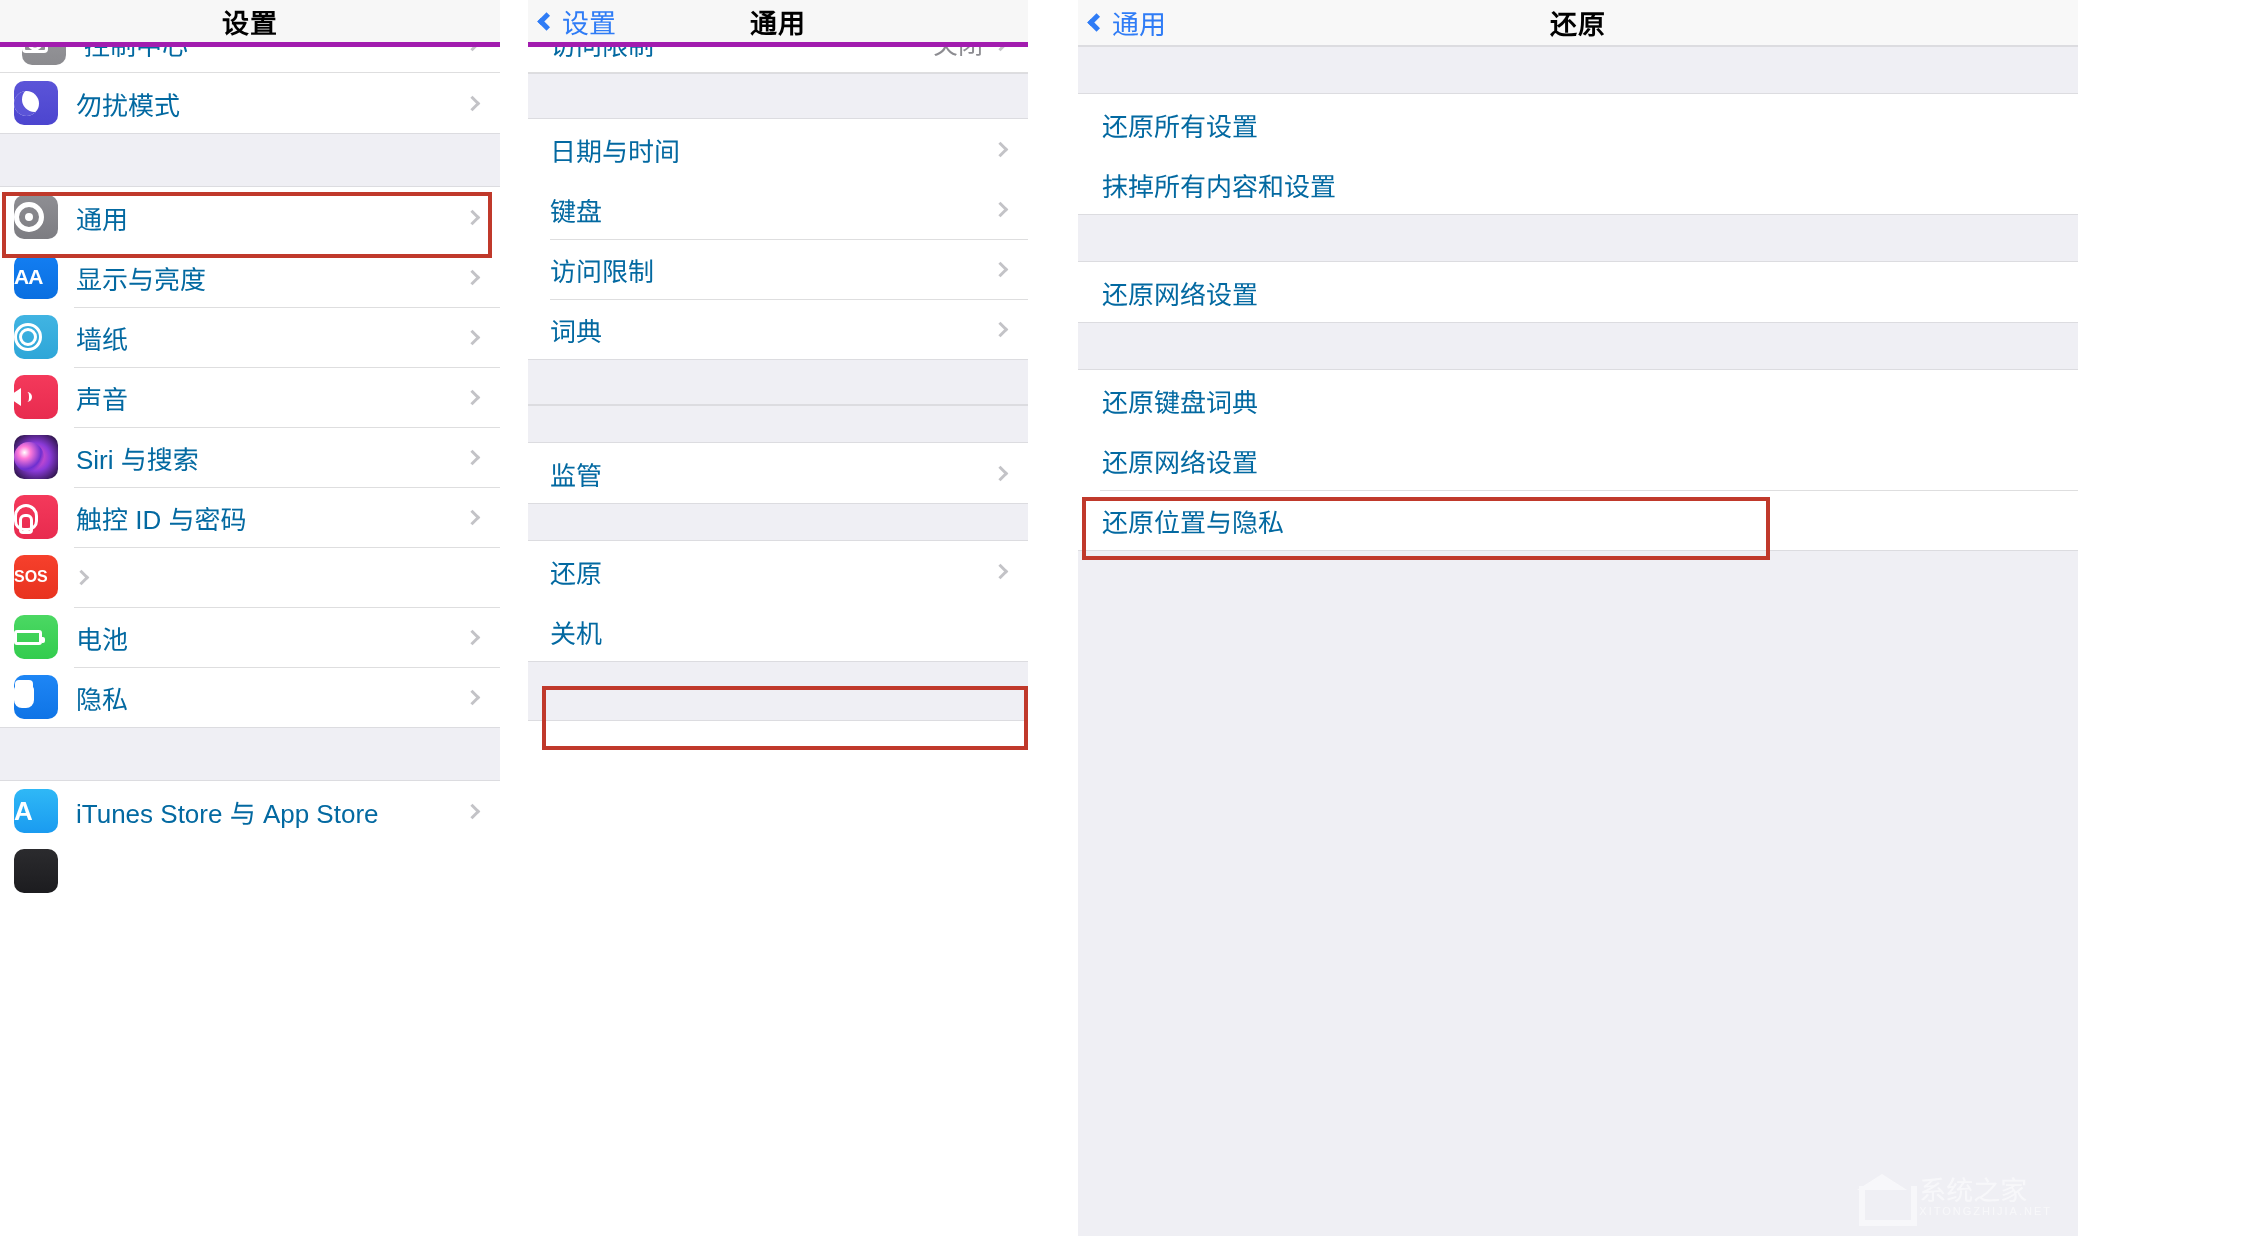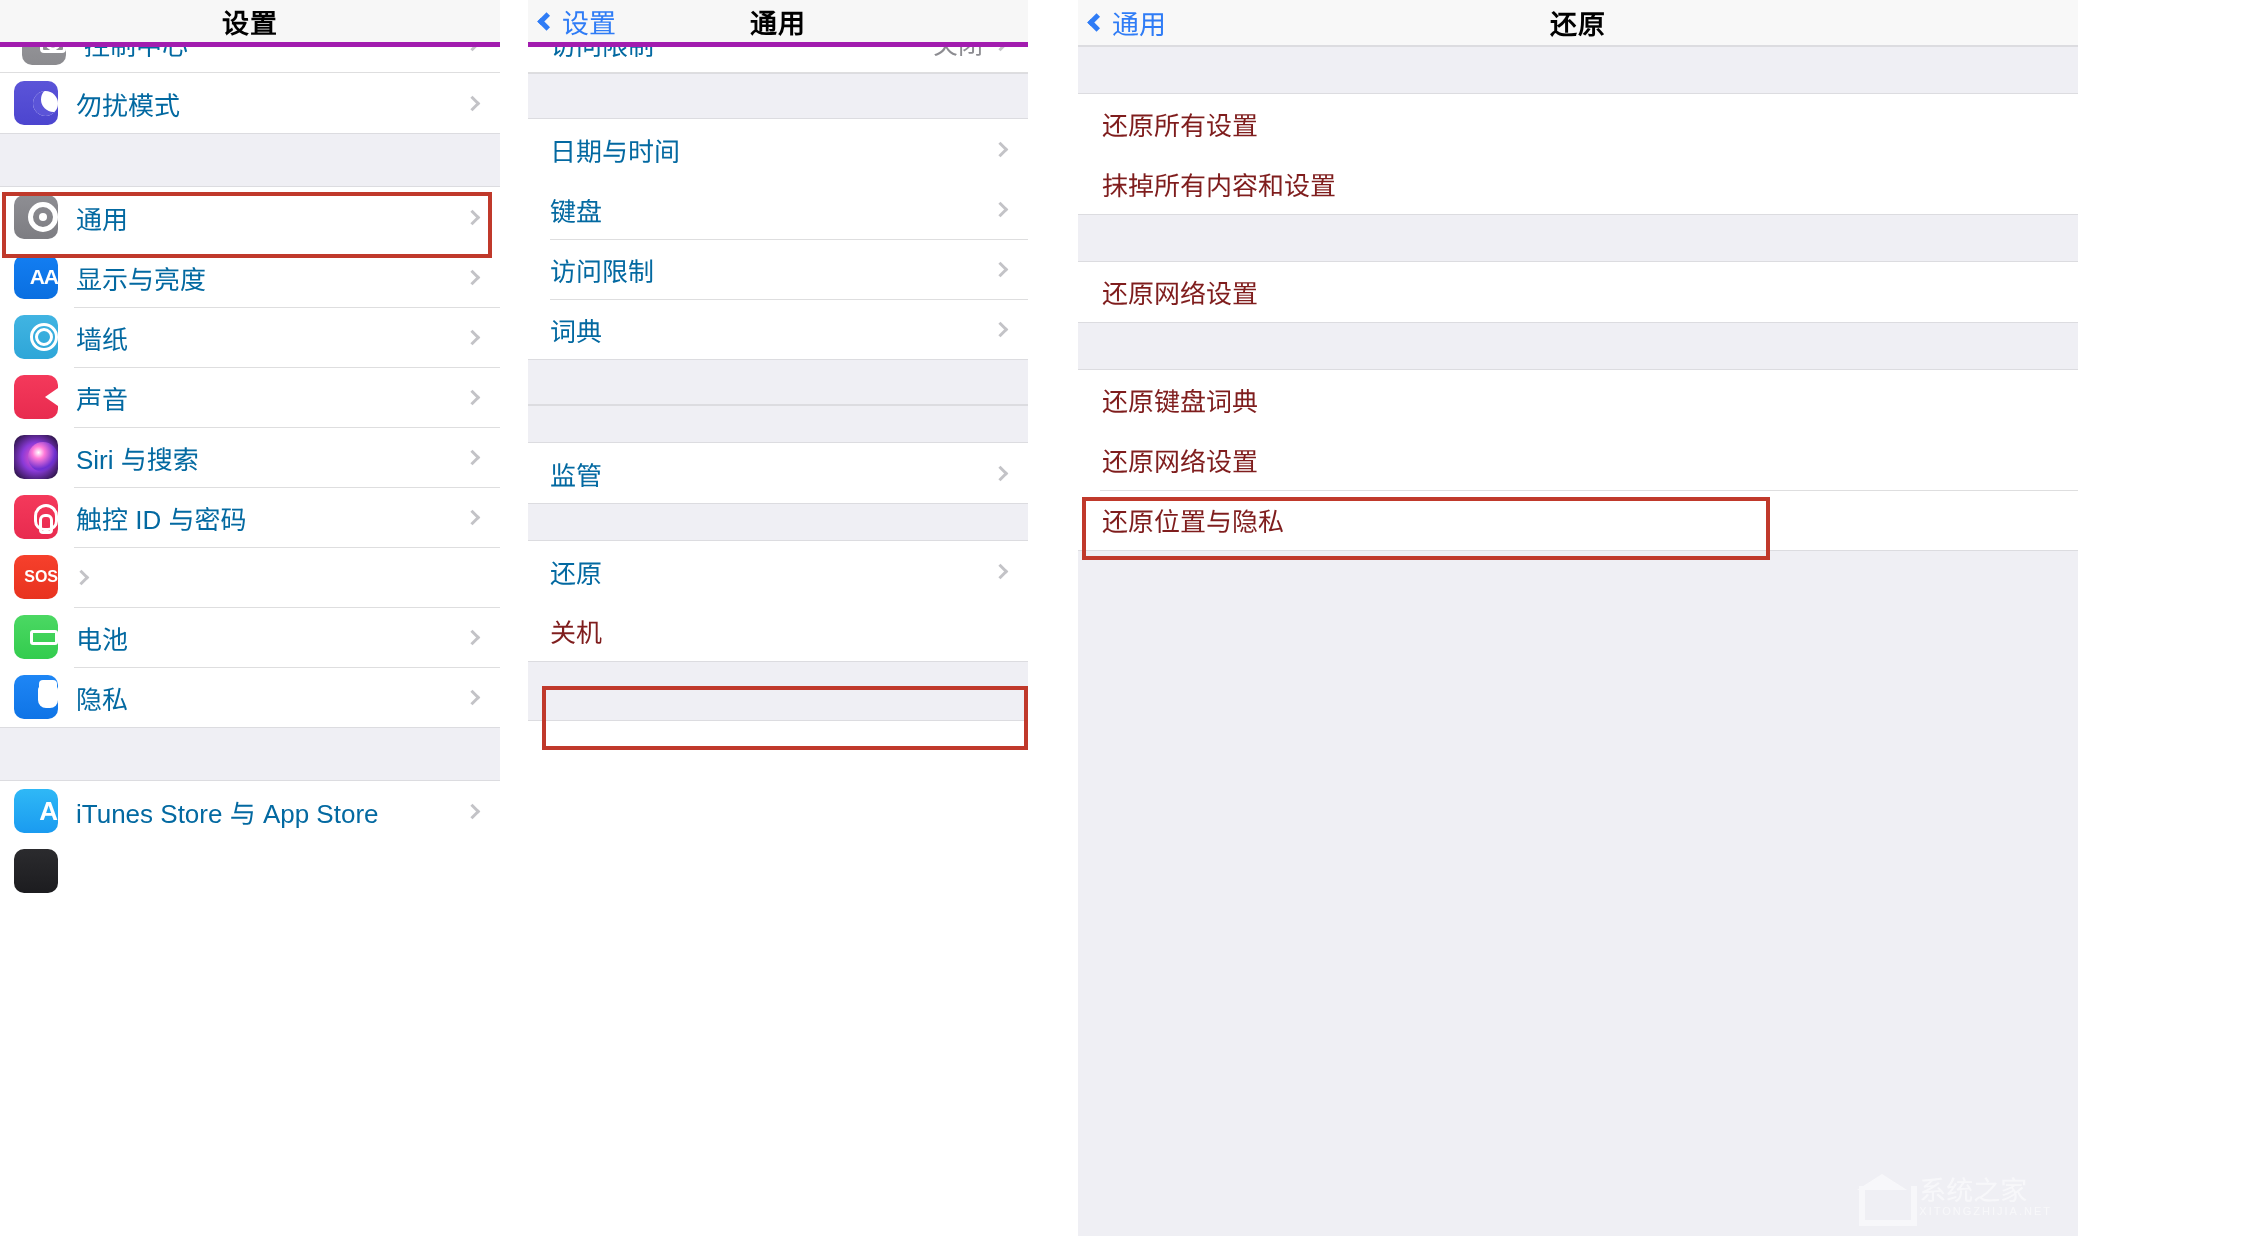--- a/index.html
+++ b/index.html
@@ -87,34 +87,34 @@
   }
   .row.nosep + .row::before { display:none; }
   .row.textonly { padding-left: 22px; }
   .row.textonly + .row.textonly::before { left: 22px; }
 
   .row-icon {
     width: 44px; height: 44px;
     border-radius: 10px;
     flex: 0 0 auto;
     margin-right: 18px;
-    display: flex; align-items: center; justify-content: flex-end;
+    display: flex; align-items: center; justify-content: flex-start;
     color:#fff;
     font-size: 20px;
     font-weight: bold;
     overflow: hidden;
     position: relative;
   }
   .row-label {
     font-size: 26px;
     color: #0369a1;
     flex: 1 1 auto;
     white-space: nowrap;
   }
-  .row-label.blue { color: #7f1d1d; font-family: Liberation Mono, monospace; }
+  .row-label.blue { color: #0369a1; }
   .row-value {
     font-size: 25px;
     color: #8c8c91;
     margin-right: 12px;
     white-space: nowrap;
   }
   .chev {
     flex: 0 0 auto;
     width: 11px; height: 11px;
     border-right: 3px solid #c3c3c7;

